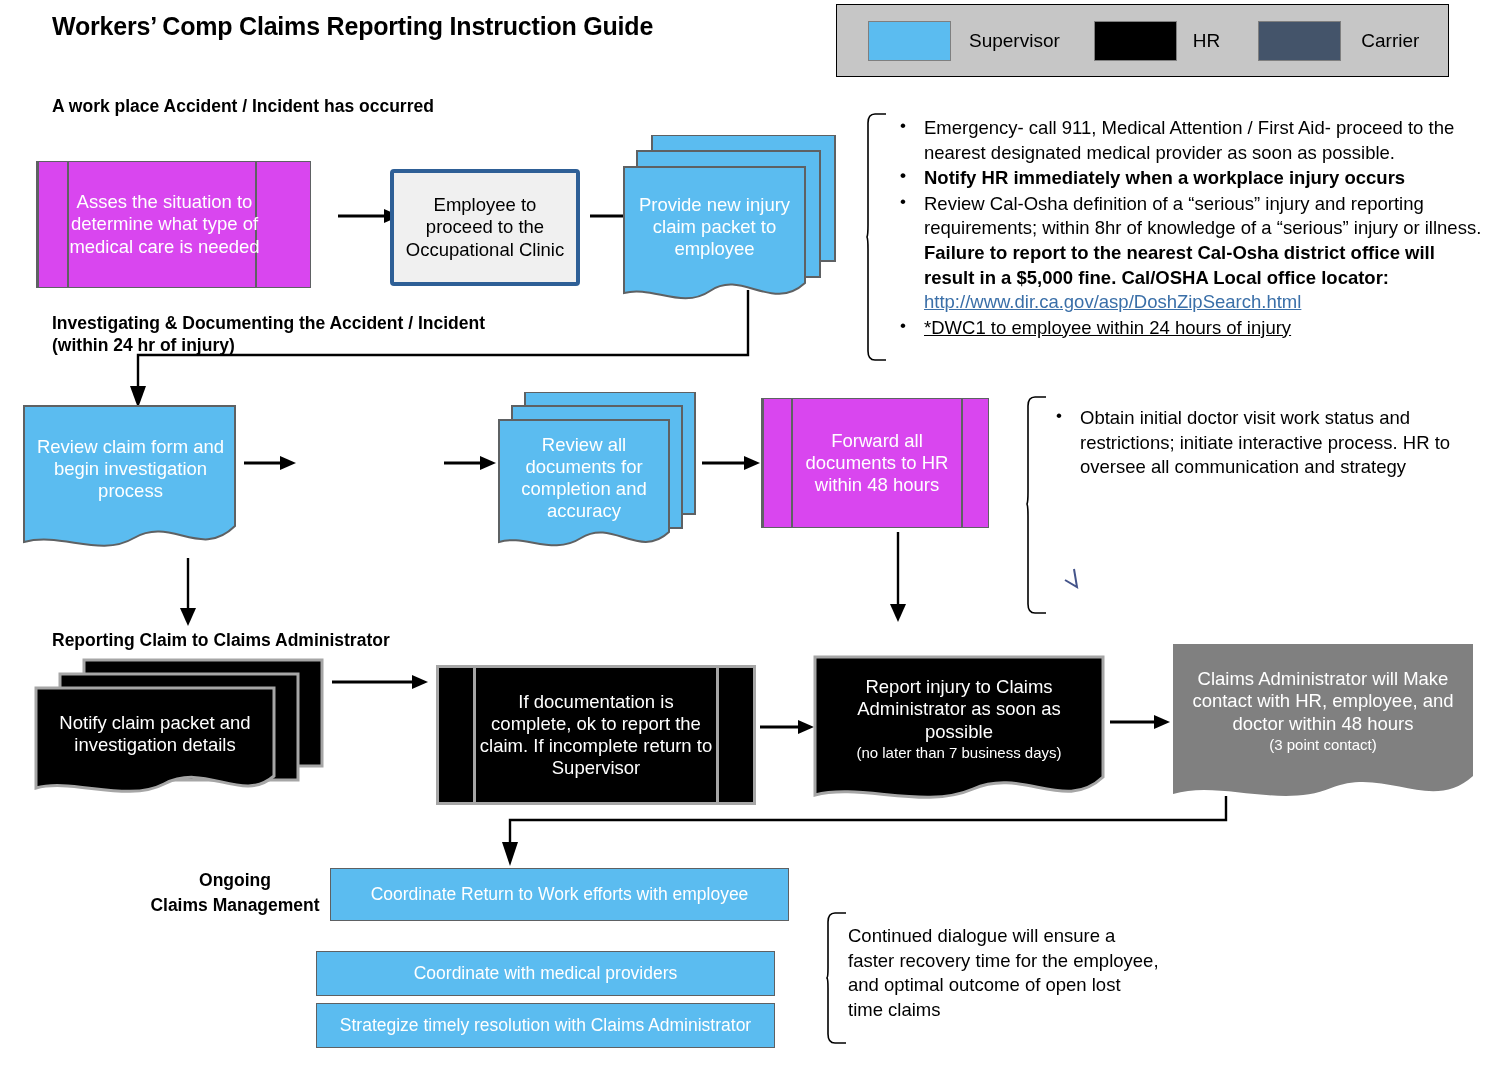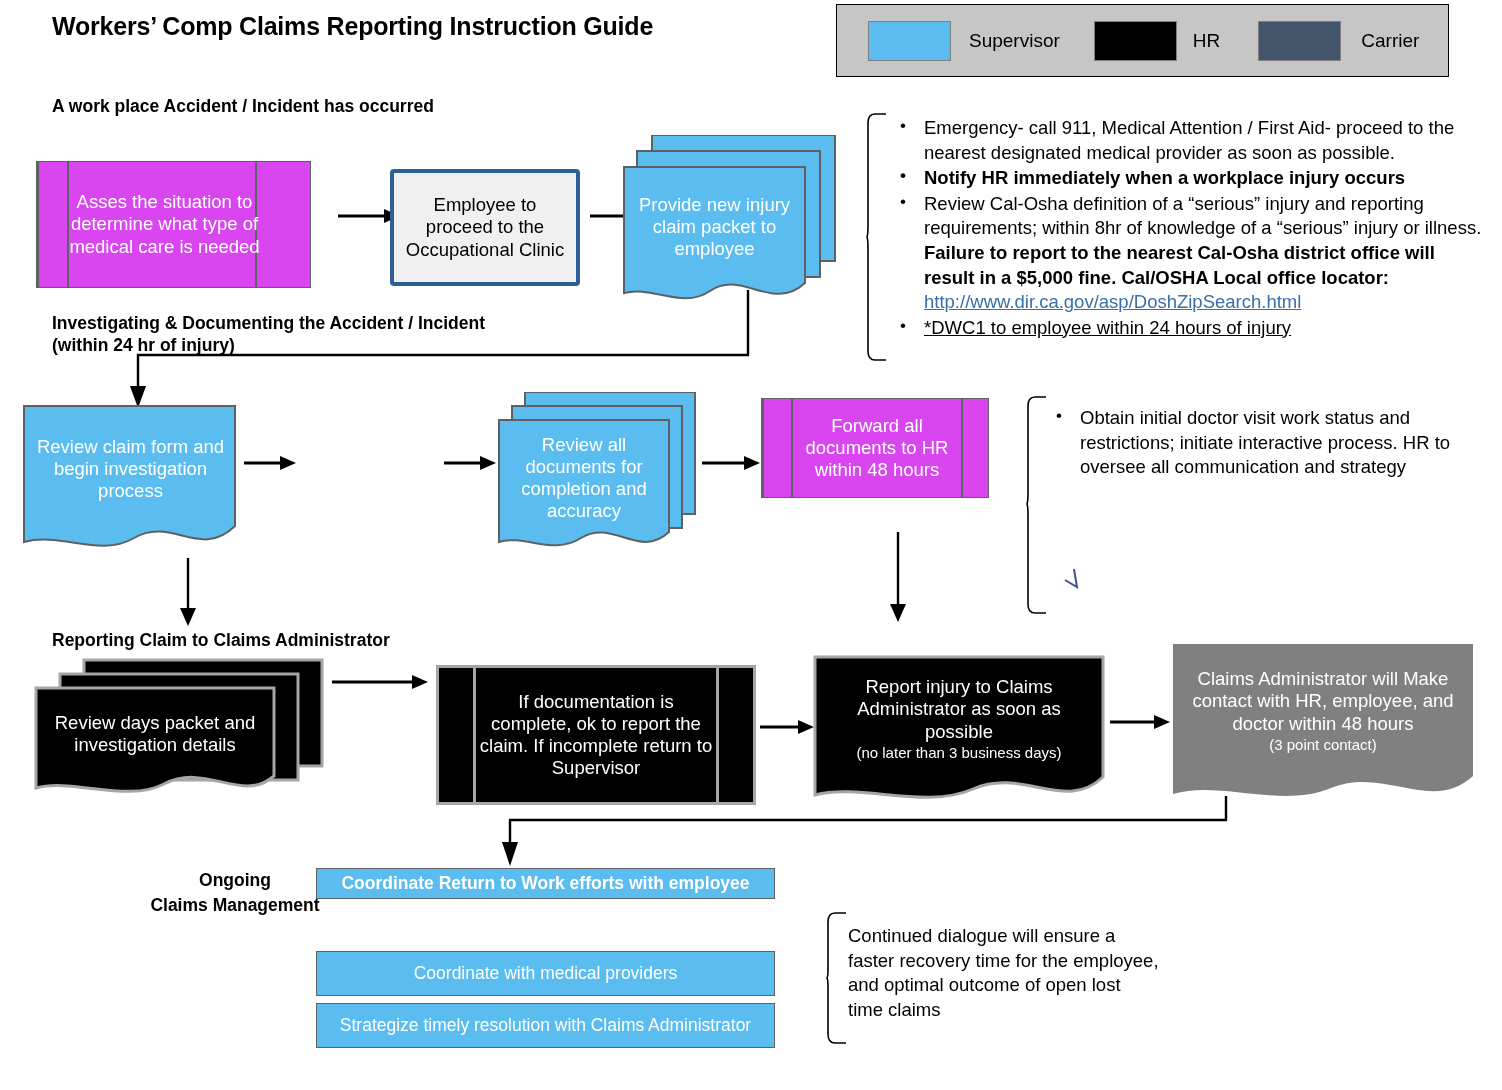--- a/index.html
+++ b/index.html
@@ -207,21 +207,21 @@
     <div class="shape-text white-t" style="font-size:18.5px; width:170px; height:116px; left:2px; top:28px;">Review all documents for completion and accuracy</div>
   </div>
 
   <div class="conn abs" style="left:702px; top:453px; width:58px; height:20px;">
     <svg viewBox="0 0 58 20">
         <line x1="0" y1="10" x2="42" y2="10" stroke="#000" stroke-width="3"></line>
         <polygon points="42,3 58,10 42,17" fill="#000"></polygon>
       </svg>
   </div>
 
-  <div class="abs proc" style="left:761px; top:398px; width:228px; height:100px;">
+  <div class="abs proc" style="left:761px; top:398px; width:228px; height:130px;">
     <span style="position:absolute;left:29px;top:0;bottom:0;width:1.6px;background:#5e6163;"></span>
     <span style="position:absolute;right:25px;top:0;bottom:0;width:1.6px;background:#5e6163;"></span>
     <div class="shape-text white-t" style="font-size:18.5px; padding-left:24px; padding-right:20px;">Forward all documents to HR within 48 hours</div>
   </div>
 
   <div class="bracket abs" style="left:1026px; top:396px; width:22px; height:218px;">
     <svg viewBox="0 0 22 218" preserveAspectRatio="none">
       <path d="M20 1 H9 Q2 1 2 10 V96 Q2 106 1 108 Q2 110 2 120 V208 Q2 217 9 217 H20" fill="none" stroke="#000" stroke-width="1.6"></path>
     </svg>
   </div>
@@ -251,21 +251,21 @@
         <polygon points="2,72 10,90 18,72" fill="#000"></polygon>
       </svg>
   </div>
 
   <div class="doc" style="left:34px; top:658px; width:290px; height:148px;">
     <svg viewBox="0 0 290 148" preserveAspectRatio="none">
       <path d="M50 2 H288 V108 H50 Z" fill="#000" stroke="#a6a6a6" stroke-width="3"></path>
       <path d="M26 16 H264 V122 H26 Z" fill="#000" stroke="#a6a6a6" stroke-width="3"></path>
       <path d="M2 30 H240 V118 C208 146 172 104 130 126 C94 145 38 120 2 130 Z" fill="#000" stroke="#a6a6a6" stroke-width="3"></path>
     </svg>
-    <div class="shape-text white-t" style="font-size:18.5px; width:238px; height:92px; left:2px; top:30px;">Review days packet and investigation details</div>
+    <div class="shape-text white-t" style="font-size:18.5px; width:238px; height:92px; left:2px; top:30px;">Notify claim packet and investigation details</div>
   </div>
 
   <div class="conn abs" style="left:332px; top:672px; width:96px; height:20px;">
     <svg viewBox="0 0 96 20">
         <line x1="0" y1="10" x2="80" y2="10" stroke="#000" stroke-width="3"></line>
         <polygon points="80,3 96,10 80,17" fill="#000"></polygon>
       </svg>
   </div>
 
   <div class="abs" style="left:436px; top:665px; width:320px; height:140px; background:#000; border:3px solid #a6a6a6;">
@@ -280,21 +280,21 @@
         <polygon points="38,3 54,10 38,17" fill="#000"></polygon>
       </svg>
   </div>
 
   <div class="doc" style="left:813px; top:655px; width:292px; height:160px;">
     <svg viewBox="0 0 292 160" preserveAspectRatio="none">
       <path d="M2 2 H290 V122 C252 158 210 112 160 134 C112 155 48 128 2 140 Z" fill="#000" stroke="#a6a6a6" stroke-width="3"></path>
     </svg>
     <div class="shape-text white-t" style="font-size:18.5px; width:288px; height:124px; left:2px; top:2px;">
       <div>Report injury to Claims Administrator as soon as possible</div>
-      <div class="sub">(no later than 3 business days)</div>
+      <div class="sub">(no later than 7 business days)</div>
     </div>
   </div>
 
   <div class="conn abs" style="left:1110px; top:712px; width:60px; height:20px;">
     <svg viewBox="0 0 60 20">
         <line x1="0" y1="10" x2="44" y2="10" stroke="#000" stroke-width="3"></line>
         <polygon points="44,3 60,10 44,17" fill="#000"></polygon>
       </svg>
   </div>
 
@@ -308,21 +308,21 @@
     </div>
   </div>
 
   <div class="conn abs" style="left:500px; top:796px; width:728px; height:72px;">
     <svg viewBox="0 0 728 72" preserveAspectRatio="none">
       <path d="M726 0 V24 H10 V50" fill="none" stroke="#000" stroke-width="2.4"></path>
       <polygon points="2,46 10,70 18,46" fill="#000"></polygon>
     </svg>
   </div>
 
-  <div class="abs rect" style="left:316px; top:868px; width:459px; height:31px;font-weight:bold;">
+  <div class="abs rect" style="left:330px; top:868px; width:459px; height:53px;">
     <div class="shape-text white-t" style="font-size:17.5px;">Coordinate Return to Work efforts  with employee</div>
   </div>
 
   <div class="abs rect" style="left:316px; top:933px; width:459px; height:45px;margin-top:18px;">
     <div class="shape-text white-t" style="font-size:17.5px;">Coordinate with medical providers</div>
   </div>
 
   <div class="abs rect" style="left:316px; top:1003px; width:459px; height:45px;">
     <div class="shape-text white-t" style="font-size:17.5px;">Strategize timely resolution with Claims Administrator</div>
   </div>

